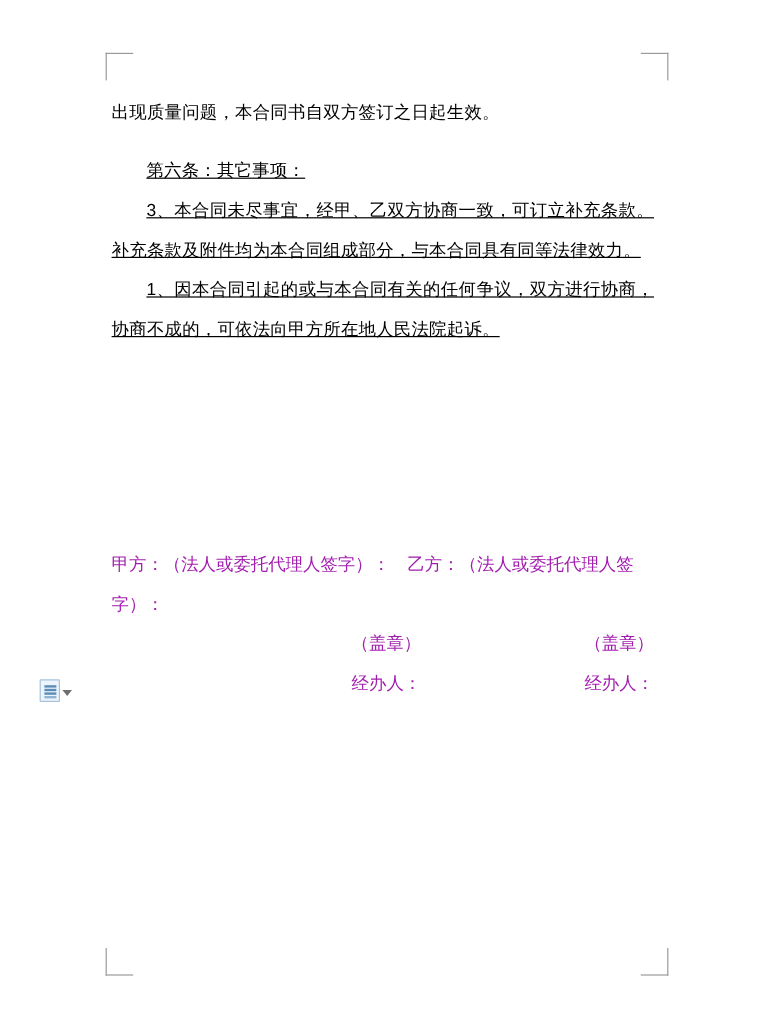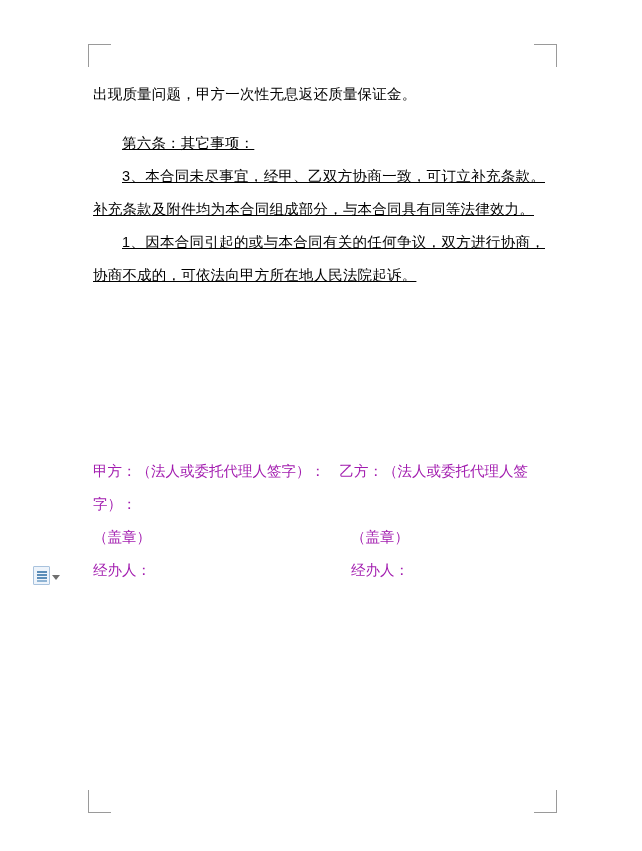--- a/index.html
+++ b/index.html
@@ -62,20 +62,21 @@
     top: 455px;
     width: 452px;
     color: #a21caf;
     font-size: 14.5px;
     line-height: 33px;
   }
   .sig-line { margin: 0; white-space: pre-wrap; }
   .sig-row {
     display: flex;
     margin: 0;
+    text-align: right;
   }
   .sig-col-a { width: 258px; flex: 0 0 258px; }
   .sig-col-b { flex: 1 1 auto; }
 
   
   .smart-tag {
     position: absolute;
     left: 33px;
     top: 566px;
     display: flex;
@@ -111,21 +112,21 @@
 <body>
 
 <div class="page">
 
   <div class="crop tl"></div>
   <div class="crop tr"></div>
   <div class="crop bl"></div>
   <div class="crop br"></div>
 
   <div class="body-text">
-    <p class="para">出现质量问题，甲方一次性无息返还质量保证金。</p>
+    <p class="para">出现质量问题，本合同书自双方签订之日起生效。</p>
     <p class="para indent gap-before">第六条：其它事项：</p>
     <p class="para indent">3、本合同未尽事宜，经甲、乙双方协商一致，可订立补充条款。补充条款及附件均为本合同组成部分，与本合同具有同等法律效力。</p>
     <p class="para indent">1、因本合同引起的或与本合同有关的任何争议，双方进行协商，协商不成的，可依法向甲方所在地人民法院起诉。</p>
   </div>
 
   <div class="sig-block">
     <p class="sig-line">甲方：（法人或委托代理人签字）：　乙方：（法人或委托代理人签字）：</p>
     <div class="sig-row">
       <span class="sig-col-a">（盖章）</span>
       <span class="sig-col-b">（盖章）</span>

